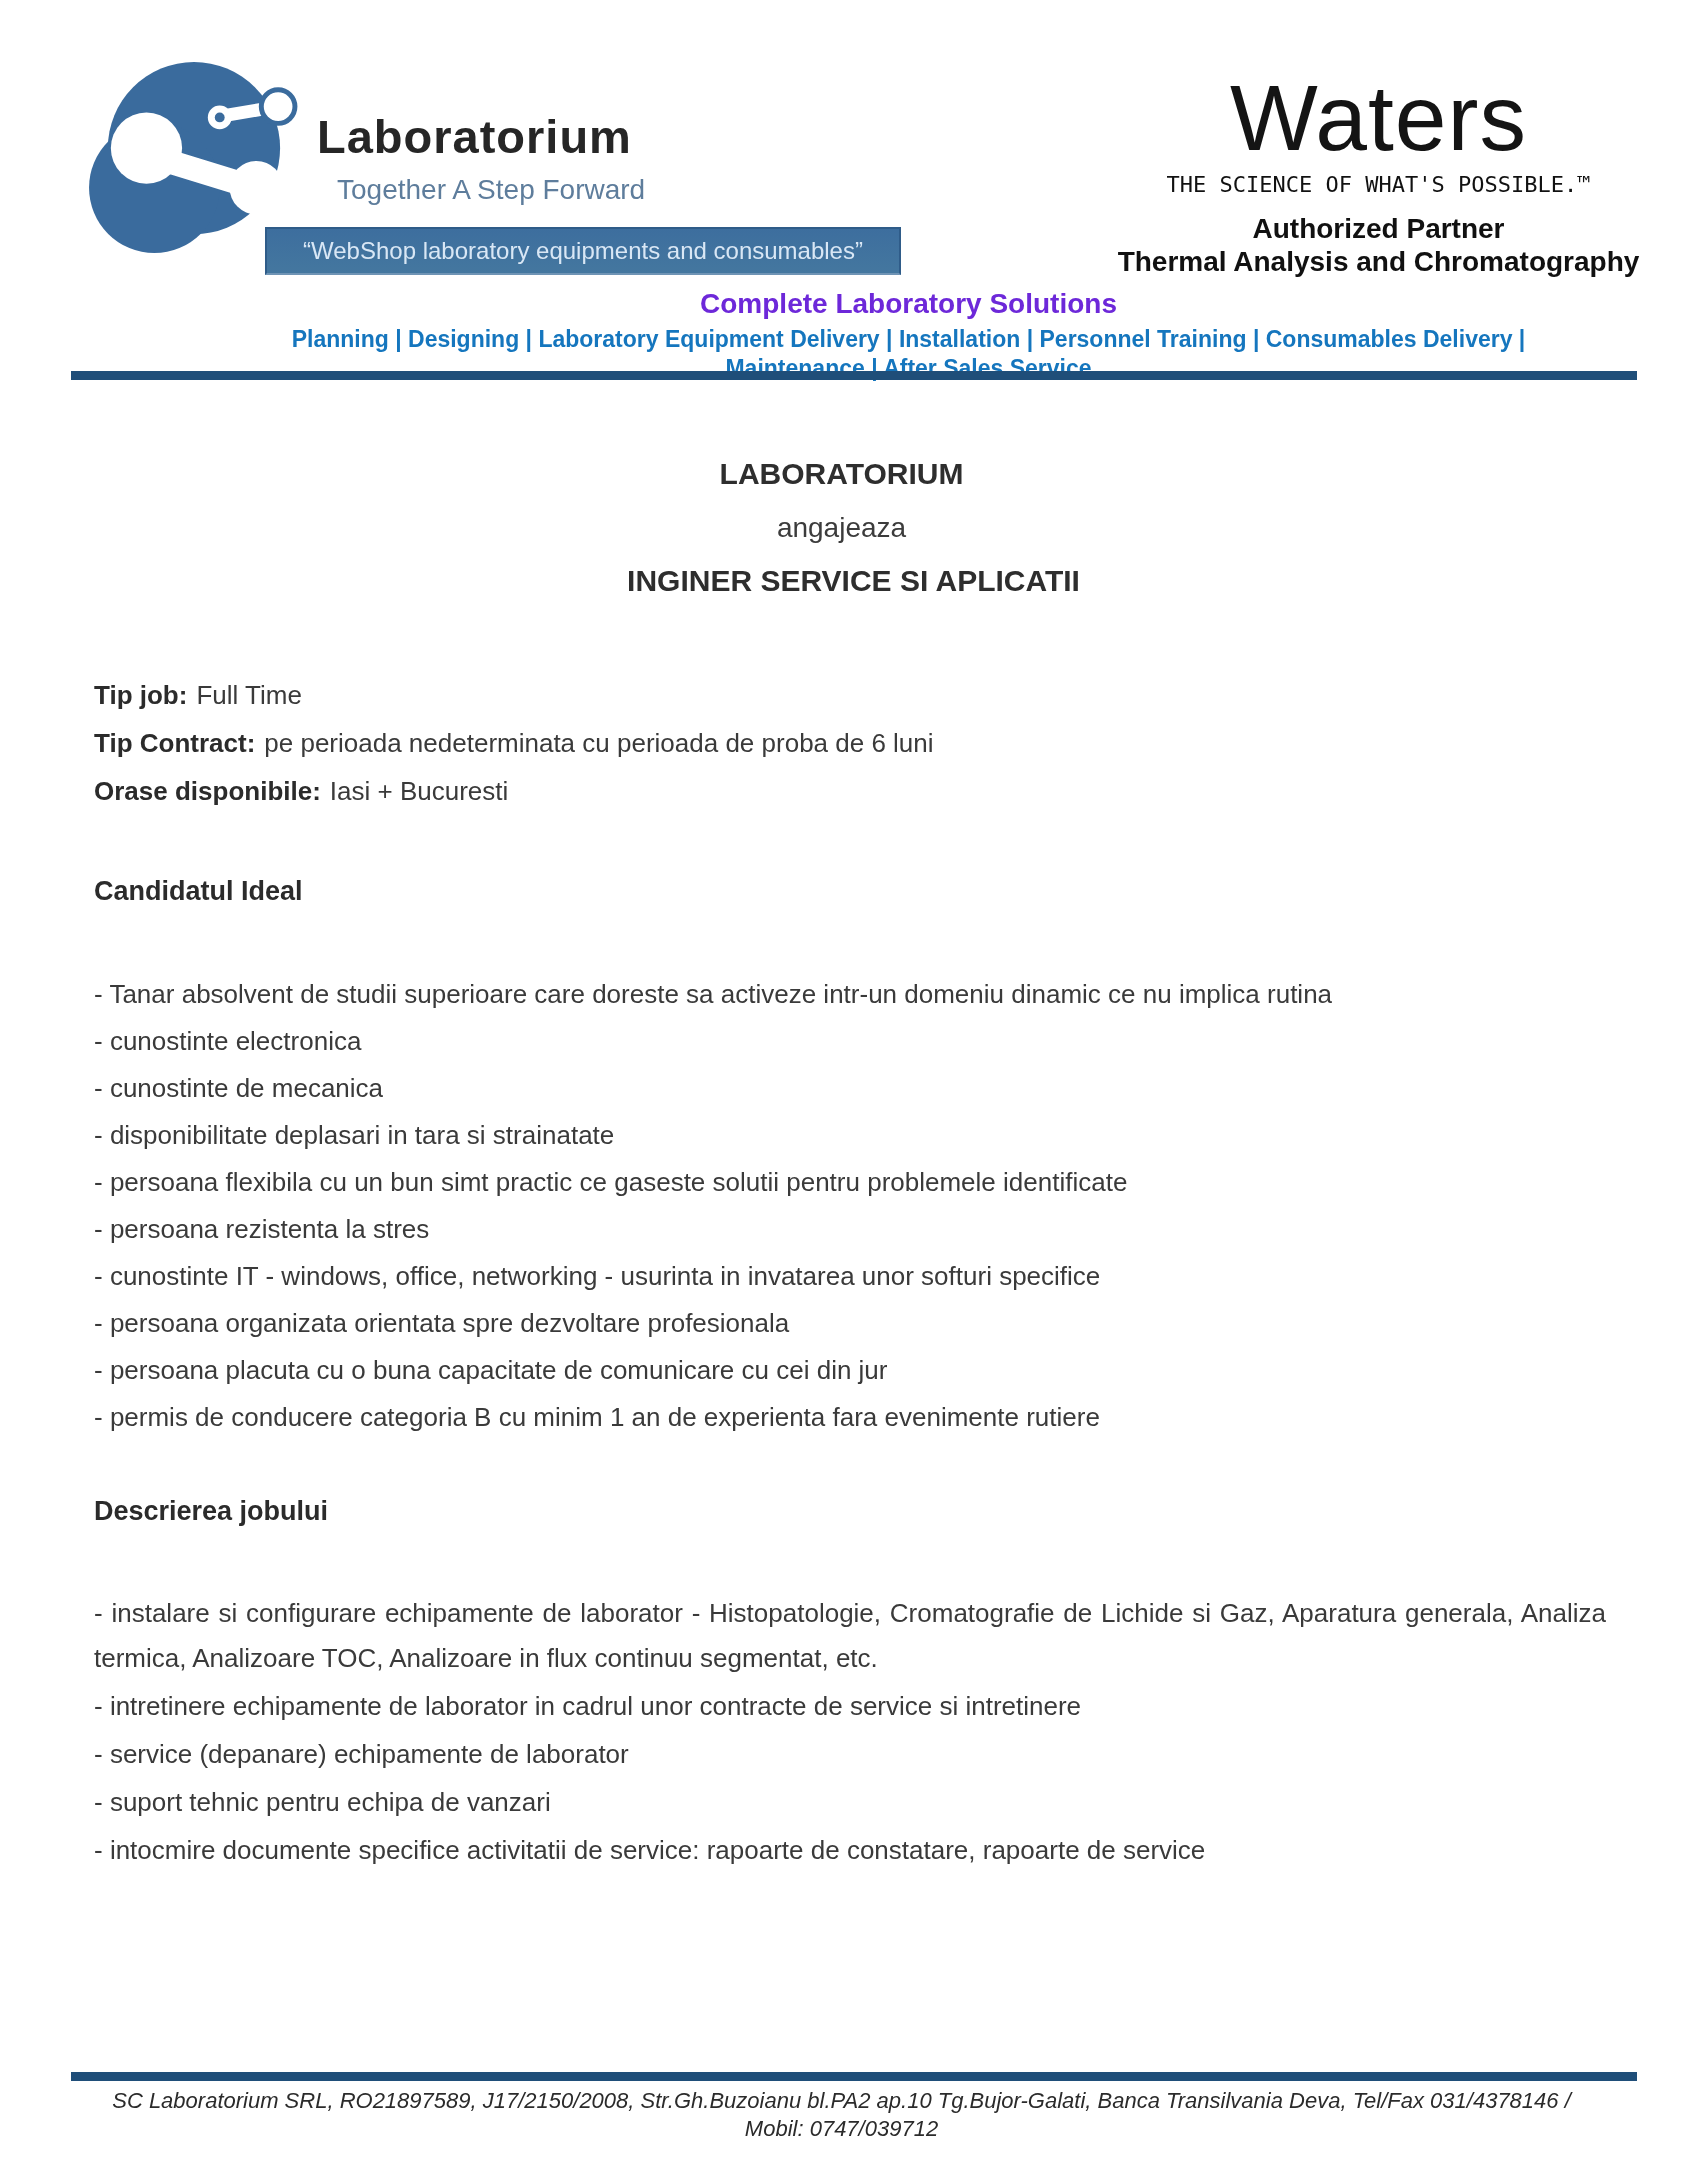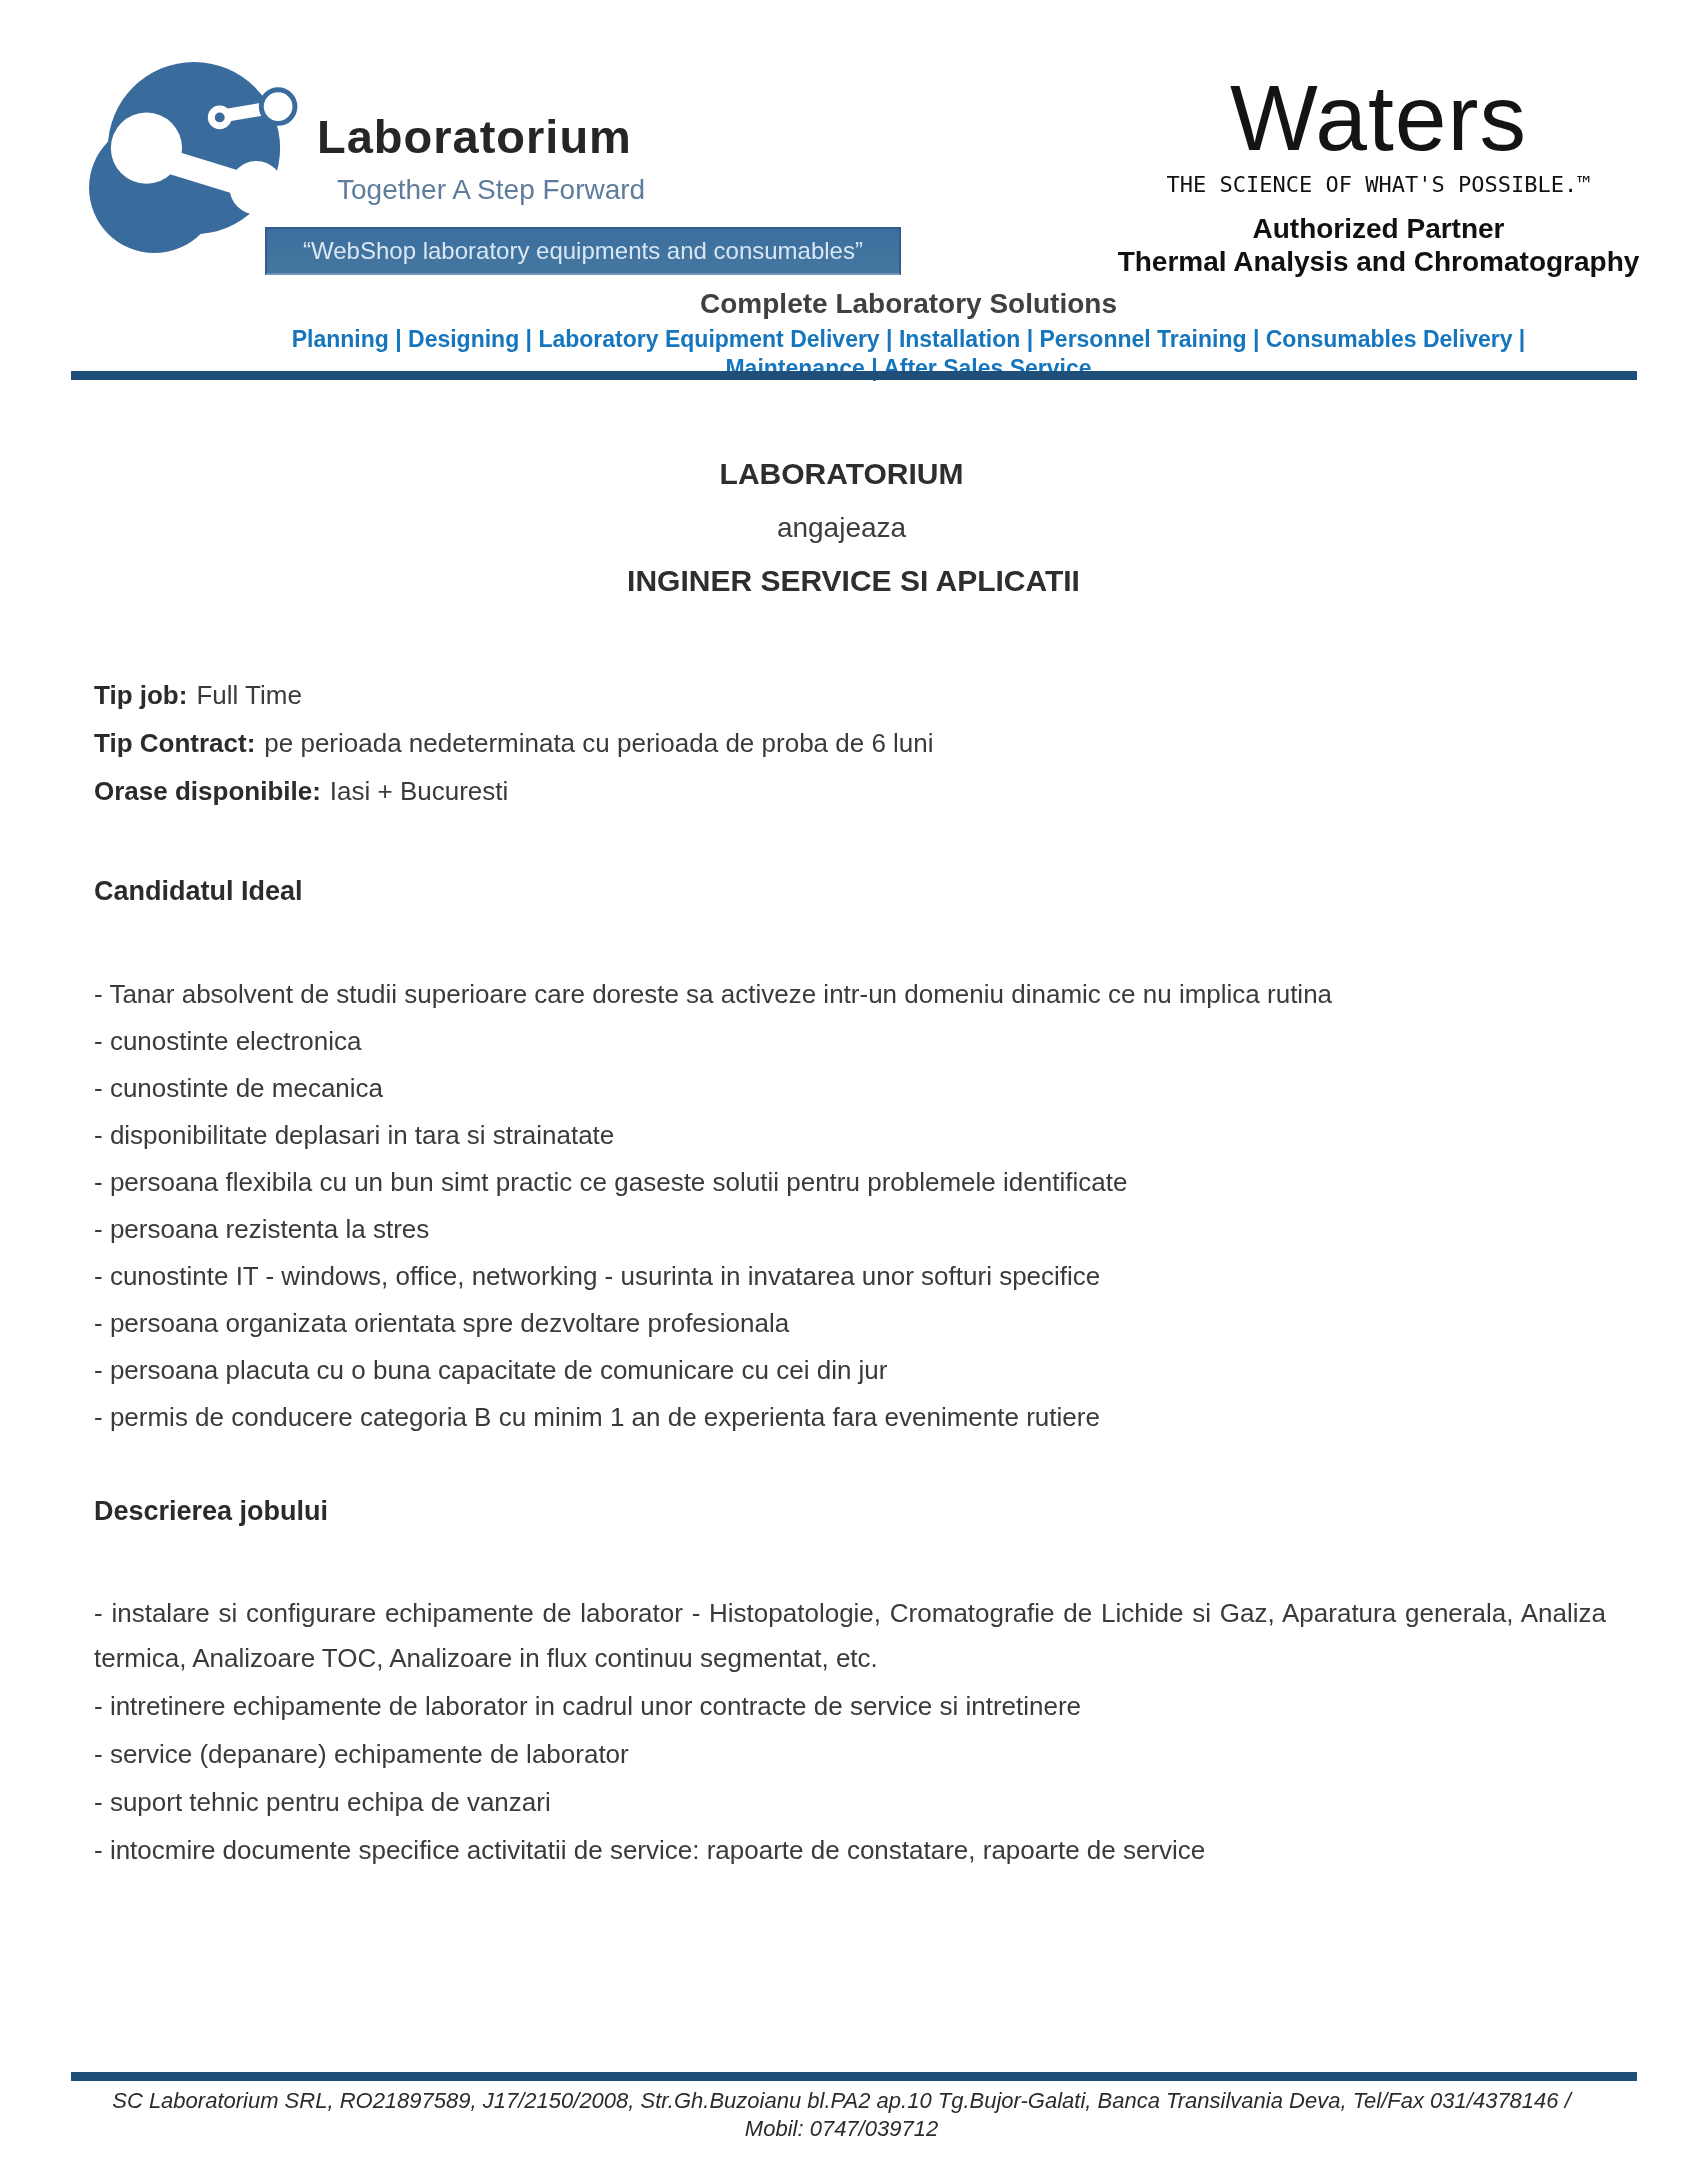--- a/index.html
+++ b/index.html
@@ -31,21 +31,21 @@
     letter-spacing:1px;
   }
   .waters-slogan {
     margin-top:2px; font-family:"DejaVu Sans Mono", monospace;
     font-size:22px; color:#111; white-space:nowrap;
   }
   .waters-partner1 { margin-top:16px; font-size:28px; font-weight:bold; color:#111; line-height:32px; }
   .waters-partner2 { font-size:28px; font-weight:bold; color:#111; line-height:34px; }
   
   .center-head { position:absolute; left:144px; right:10px; top:288px; text-align:center; }
-  .red-title { font-size:28px; font-weight:bold; color:#404040; line-height:32px; }
+  .red-title { font-size:28px; font-weight:bold; color:#6d28d9; line-height:32px; }
   .service-links { font-size:23px; font-weight:bold; color:#1576be; line-height:29px; }
   .service-links.first { margin-top:5px; }
   .rule { position:absolute; left:71px; width:1566px; height:9px; background:#1f4e79; }
   .rule.top { top:371px; }
   .rule.bottom { top:2072px; }
   
   .doc-title { position:absolute; left:0; width:100%; text-align:center; color:#2e2e2e; }
   .t-company  { top:457px; font-size:30px; font-weight:bold; }
   .t-angajeaza{ top:512px; font-size:28px; color:#3c3c3c; }
   .t-position { top:564px; font-size:30px; font-weight:bold;padding-left:24px; }

